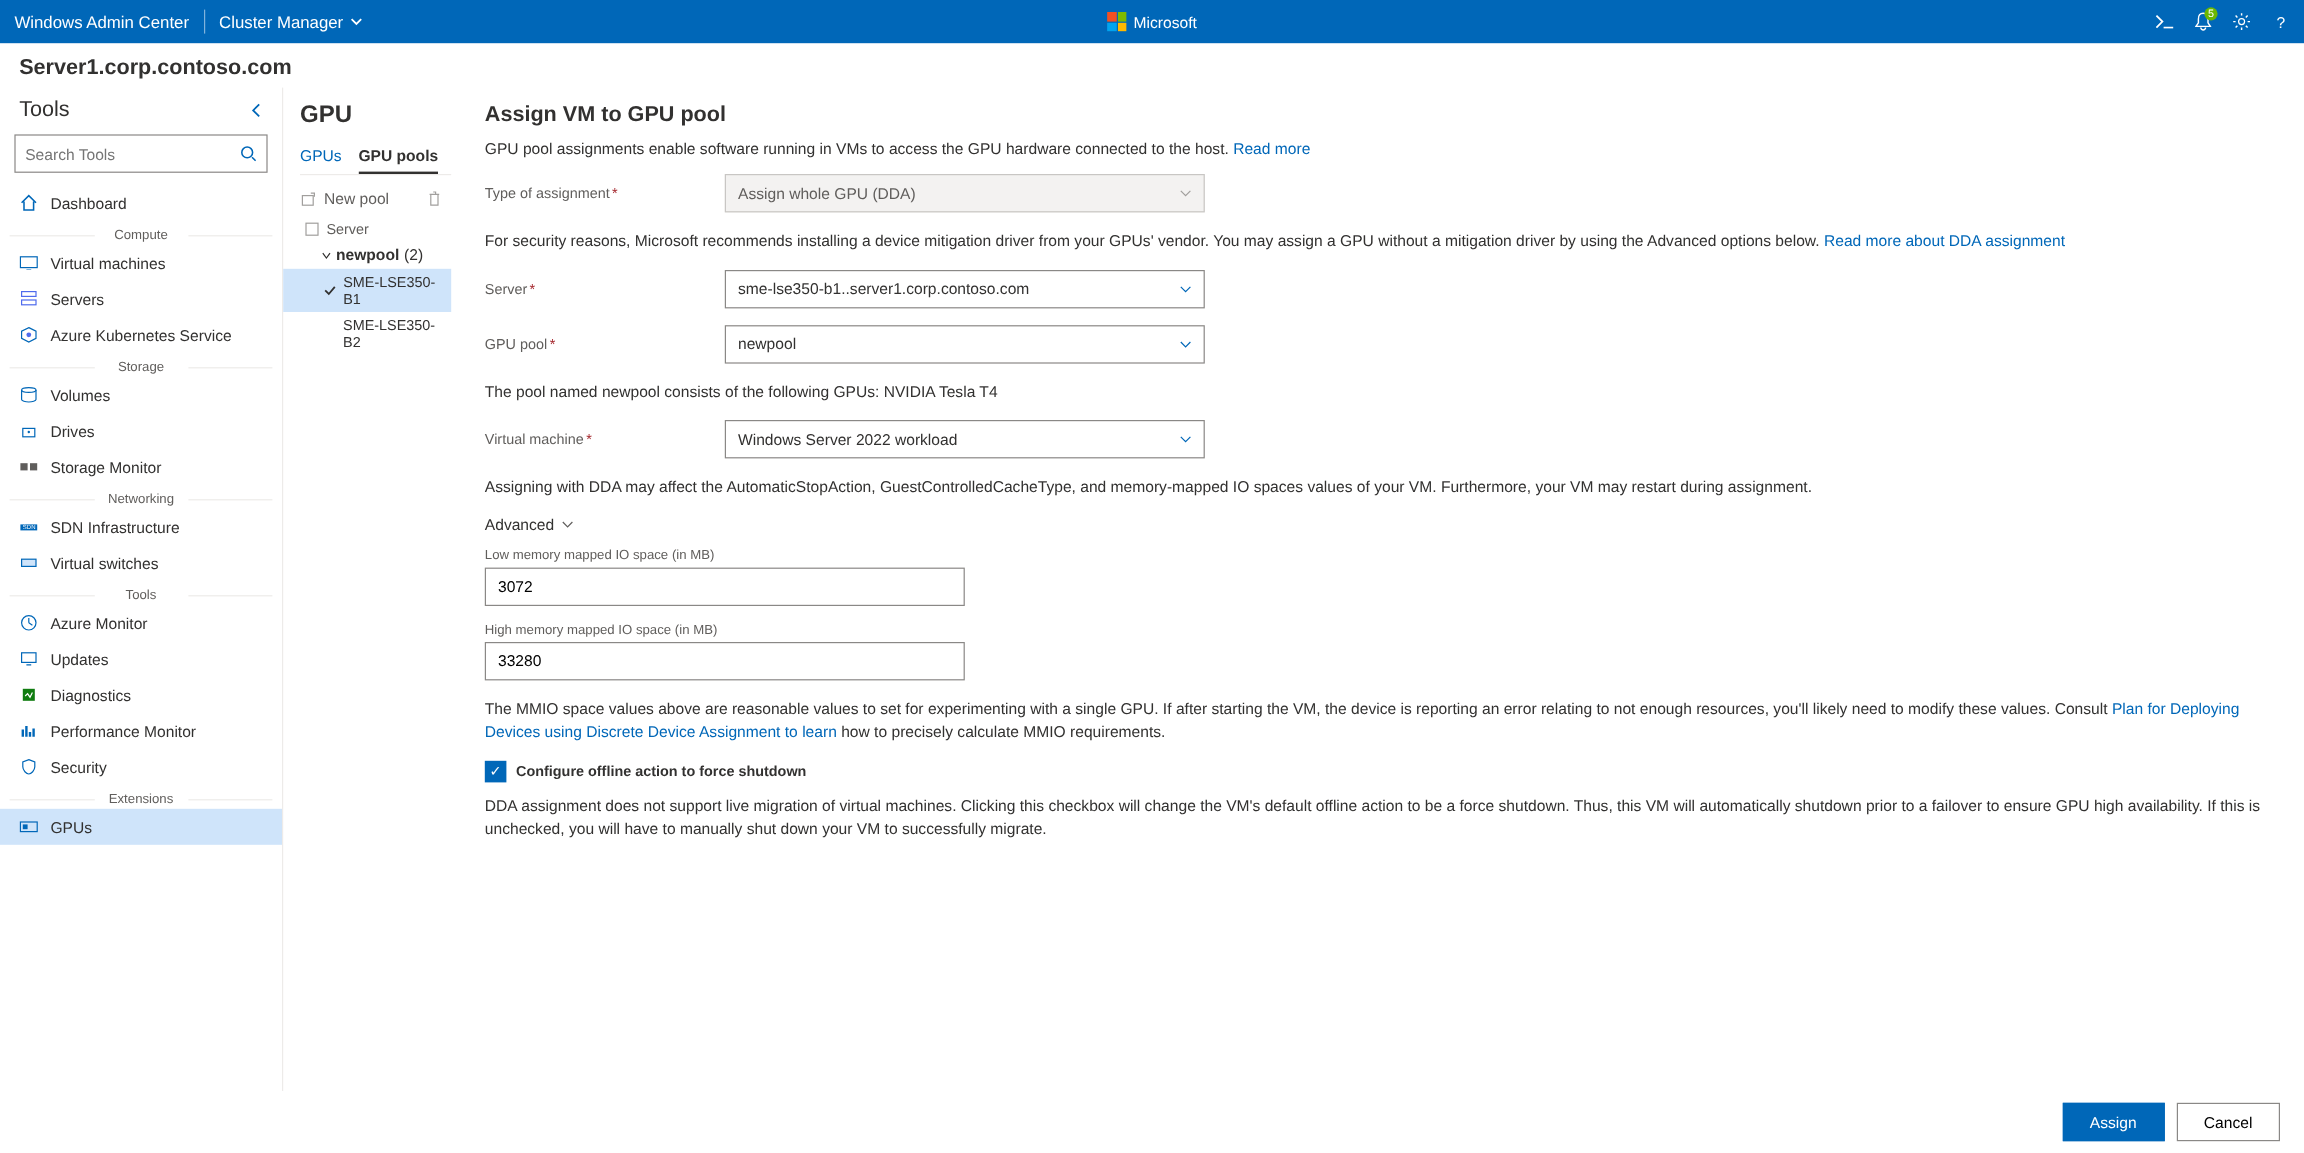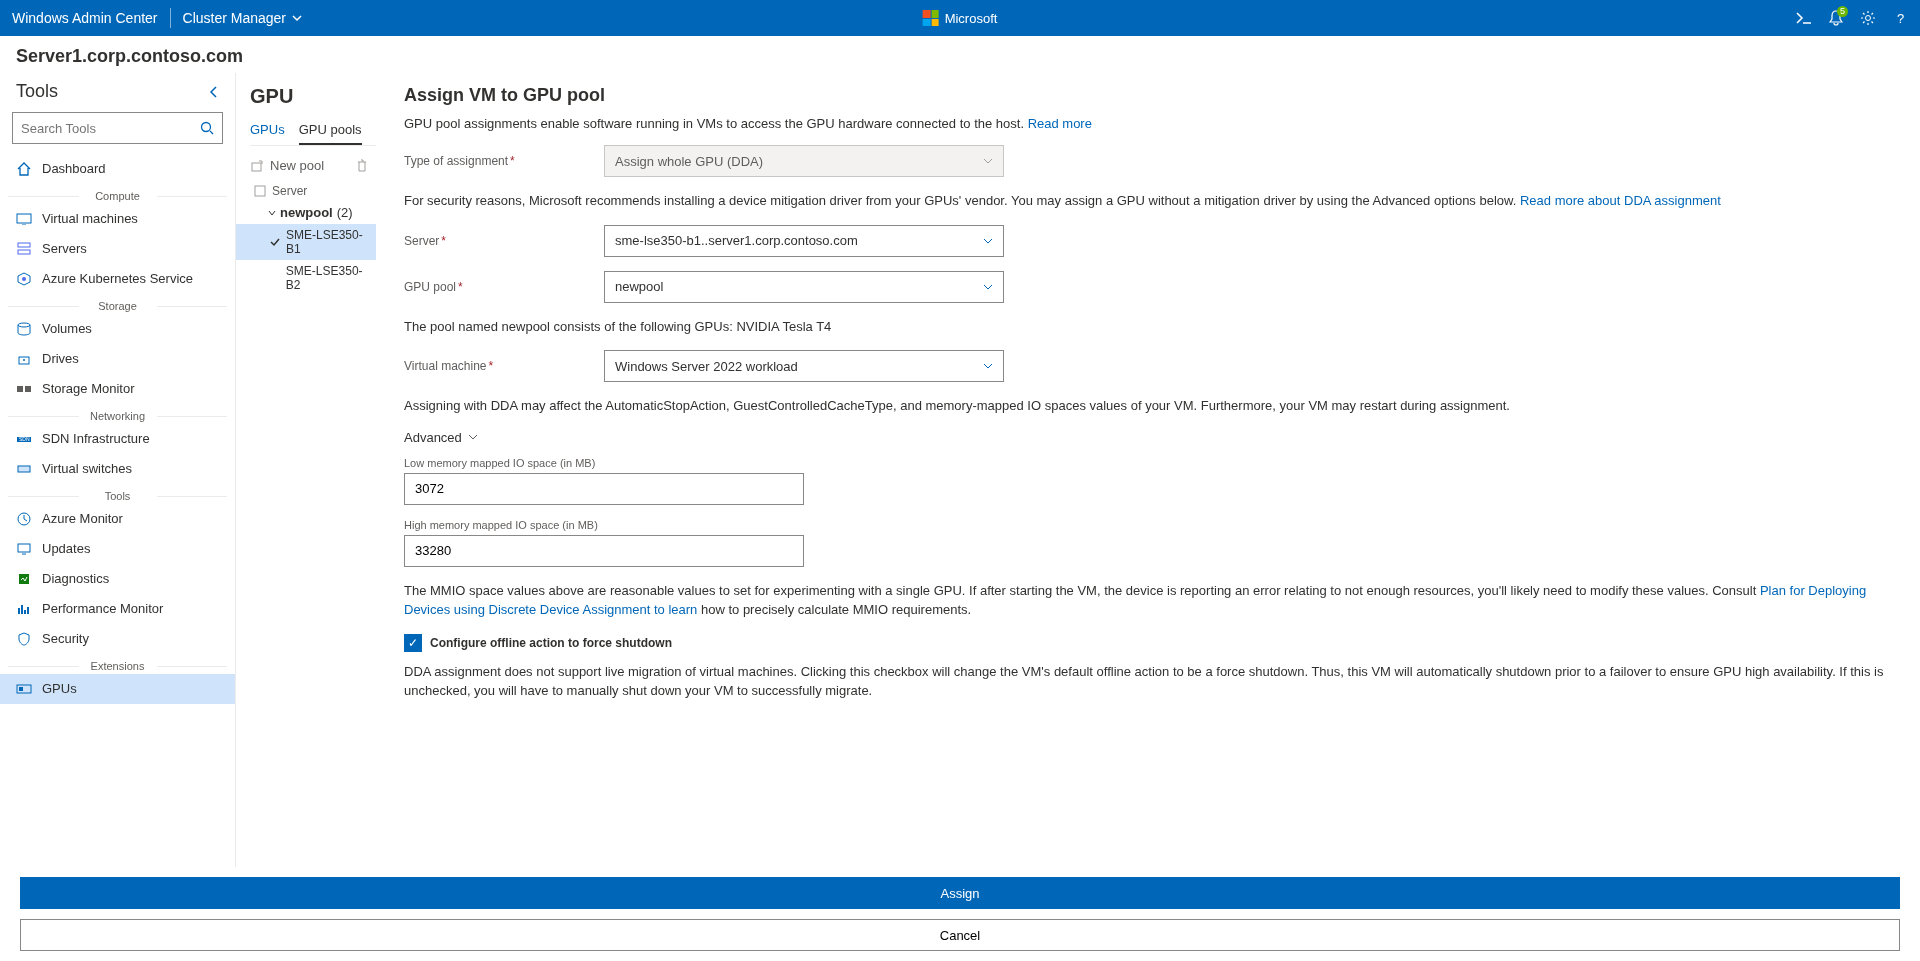--- a/index.html
+++ b/index.html
@@ -26,29 +26,29 @@
 .tools-header h2 { font-size: 18px; font-weight: 400; }
 .collapse-chevron { cursor: pointer; color:#0067b8; }
 .search-box { margin: 0 12px 10px; display: flex; align-items: center; border: 1px solid #8a8886; height: 32px; padding: 0 8px; }
 .search-box input { border:none; outline:none; flex:1; font-size:13px; }
 .search-box .sicon { color:#0067b8; }
 
 .section-label { font-size: 11px; color: #605e5c; text-align: center; margin: 6px 0 2px; position: relative; }
 .section-label::before, .section-label::after { content:""; position:absolute; top:50%; width:30%; height:1px; background:#edebe9; }
 .section-label::before{left:8px;} .section-label::after{right:8px;}
 
-.tool-item { display:flex; gap:10px; padding:7px 16px; cursor:pointer; font-size:13px; }
+.tool-item { display:flex; align-items:center; gap:10px; padding:7px 16px; cursor:pointer; font-size:13px; }
 .tool-item.active { background:#cfe4fa; }
 .tool-icon { width:16px; height:16px; display:flex; align-items:center; justify-content:center; }
 
 .gpu-panel { width: 140px; padding: 12px 0 0 14px; }
 .gpu-panel h2 { font-size: 20px; font-weight:600; margin-bottom: 14px; }
 .gpu-tabs { display:flex; gap:14px; border-bottom:1px solid #edebe9; margin-bottom:8px; font-size:13px; }
 .gpu-tab { padding-bottom:6px; cursor:pointer; color:#0067b8; }
-.gpu-tab.active { color:#323130; font-weight:400; border-bottom:2px solid #323130; }
+.gpu-tab.active { color:#323130; font-weight:700; border-bottom:2px solid #323130; }
 .newpool-row { display:flex; align-items:center; justify-content:space-between; padding:4px 8px 8px 0; color:#605e5c; }
 .newpool-row .txt { display:flex; align-items:center; gap:6px; }
 .server-hdr { display:flex; align-items:center; gap:6px; padding:3px 0 3px 4px; font-size:12px; color:#605e5c; }
 .poolname { display:flex; align-items:center; gap:4px; padding:4px 0 4px 18px; font-size:13px; font-weight:600; }
 .server-item { display:flex; align-items:center; gap:6px; padding:4px 0 4px 20px; font-size:12px; cursor:pointer;}
 .server-item.selected { background:#cfe4fa; margin-left:-14px; padding-left:34px; margin-right:-0px;}
 .chk { width:10px; }
 
 .content { flex:1; padding: 12px 22px 0 28px; overflow-y:auto; }
 .content h3 { font-size:18px; font-weight:600; margin-bottom:10px; }
@@ -66,21 +66,21 @@
 
 .advanced-toggle { display:flex; align-items:center; gap:6px; font-size:13px; margin:6px 0 12px; cursor:pointer; }
 
 .small-label { font-size:11px; color:#605e5c; margin-bottom:4px; }
 .text-input { width:400px; height:32px; border:1px solid #8a8886; padding:0 10px; font-size:13px; margin-bottom:14px; display:block; }
 
 .checkbox-row { display:flex; align-items:center; gap:8px; margin:4px 0 10px; }
 .cbx { width:18px; height:18px; background:#0067b8; display:flex; align-items:center; justify-content:center; color:#fff; font-size:12px; cursor:pointer;}
 .cbx-label { font-size:12px;font-weight:bold; }
 
-.footer { position:fixed; bottom:0; right:0; left:0; display:flex; justify-content:flex-end; gap:10px; padding:10px 20px; background:#fff;flex-direction:column; }
+.footer { position:fixed; bottom:0; right:0; left:0; display:flex; justify-content:flex-end; gap:10px; padding:10px 20px; background:#fff; }
 .btn { height:32px; padding:0 22px; font-size:13px; cursor:pointer; border:1px solid #8a8886; background:#fff; }
 .btn.primary { background:#0067b8; color:#fff; border-color:#0067b8; }
 
 svg { display:block; }
 </style>
 </head>
 <body>
 
 <div class="topbar">
   <div class="topbar-left">

